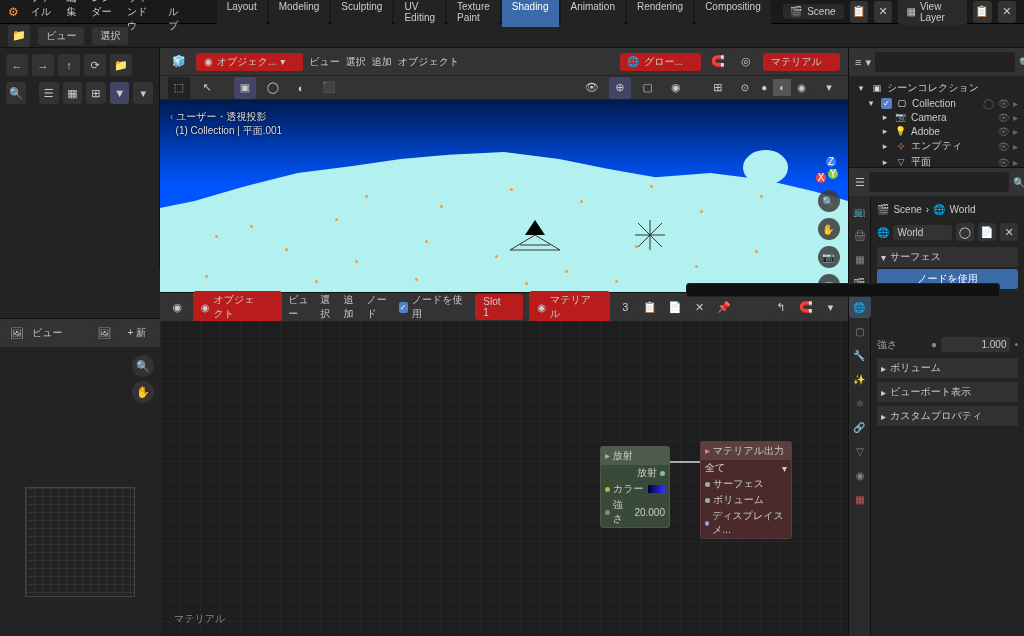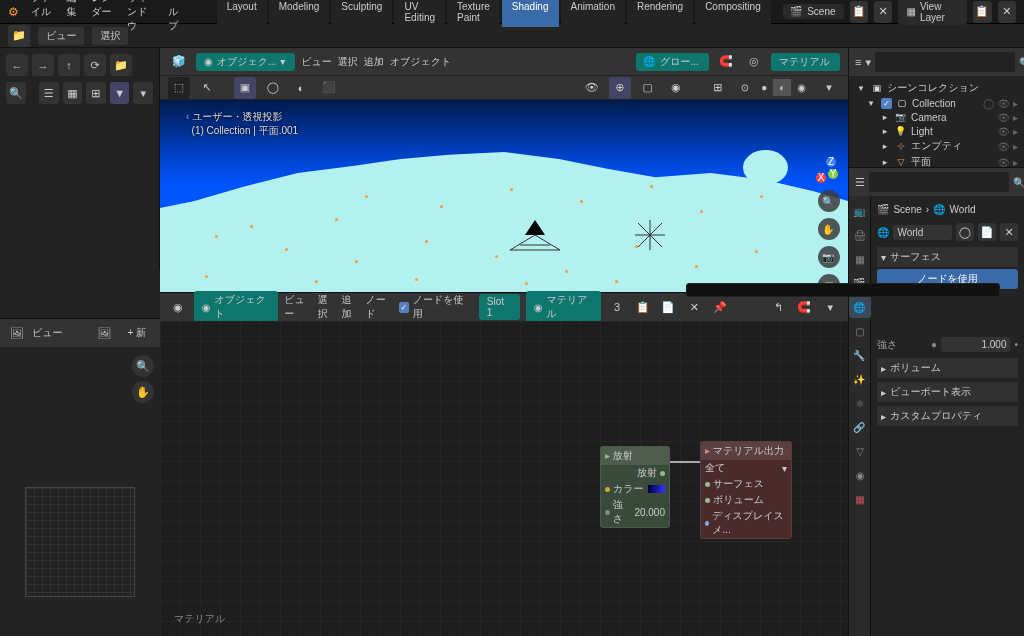--- a/index.html
+++ b/index.html
@@ -20,28 +20,28 @@
 .icon-btn { width: 22px; height: 22px; background: #333; border-radius: 3px; display: flex; align-items: center; justify-content: center; cursor: pointer; font-size: 11px; }
 .path-input { flex: 1; background: #333; color: #ccc; border: none; padding: 0 4px; border-radius: 3px; height: 22px; }
 .left-row2 { padding: 0 6px 6px; display: flex; gap: 4px; }
 .files { padding: 10px; display: flex; flex-wrap: wrap; gap: 10px; }
 .folder-item { width: 60px; text-align: center; cursor: pointer; }
 .folder-icon { width: 40px; height: 30px; background: #e8c070; border-radius: 3px; margin: 0 auto 4px; position: relative; }
 .folder-icon::before { content: ''; position: absolute; top: -4px; left: 2px; width: 14px; height: 6px; background: #e8c070; border-radius: 2px 2px 0 0; }
 .center { flex: 1; display: flex; flex-direction: column; }
 .viewport-area { height: 245px; display: flex; flex-direction: column; border-bottom: 1px solid #111; }
 .vp-header { height: 28px; background: #333; display: flex; align-items: center; padding: 0 8px; gap: 6px; border-bottom: 1px solid #222; }
-.dropdown { background: #0f766e; padding: 2px 10px 2px 8px; border-radius: 3px; cursor: pointer; display: flex; align-items: center; gap: 4px; }
+.dropdown { background: #b91c1c; padding: 2px 18px 2px 8px; border-radius: 3px; cursor: pointer; display: flex; align-items: center; gap: 4px; }
 .viewport { flex: 1; position: relative; background: linear-gradient(to bottom, #001a4d 0%, #0044cc 30%, #0055ff 45%); overflow: hidden; }
 .terrain { position: absolute; bottom: 0; left: 0; right: 0; height: 140px; background: #b3f0f0; clip-path: polygon(0 40%, 5% 35%, 12% 25%, 20% 15%, 28% 10%, 35% 5%, 42% 2%, 50% 0%, 58% 5%, 65% 12%, 72% 18%, 80% 15%, 88% 20%, 95% 28%, 100% 35%, 100% 100%, 0 100%); }
 .moon { position: absolute; top: 50px; right: 60px; width: 45px; height: 35px; background: #b3f0f0; border-radius: 50%; }
 .dot { position: absolute; width: 3px; height: 3px; background: #ff9933; border-radius: 50%; }
 .camera-obj { position: absolute; top: 115px; left: 345px; width: 60px; height: 40px; }
 .gizmo { position: absolute; top: 50px; right: 10px; width: 35px; height: 35px; }
-.vp-info { position: absolute; top: 10px; left: 26px; color: #ddd; text-shadow: 0 0 3px #000; }
+.vp-info { position: absolute; top: 10px; left: 10px; color: #ddd; text-shadow: 0 0 3px #000; }
 .overlay-icons { position: absolute; right: 8px; top: 90px; display: flex; flex-direction: column; gap: 6px; }
 .overlay-icons .ob { width: 22px; height: 22px; background: rgba(60,60,60,0.85); border-radius: 50%; display: flex; align-items: center; justify-content: center; cursor: pointer; }
 .node-area { flex: 1; display: flex; flex-direction: column; background: #1e1e1e; position: relative; }
 .node-header { height: 28px; background: #333; display: flex; align-items: center; padding: 0 8px; gap: 6px; }
 .node-canvas { flex: 1; position: relative; background: #1e1e1e; background-image: linear-gradient(#252525 1px, transparent 1px), linear-gradient(90deg, #252525 1px, transparent 1px); background-size: 20px 20px; }
 .node-box { position: absolute; border-radius: 3px; font-size: 8px; color: #ccc; }
 .node-emission { left: 440px; top: 125px; width: 70px; background: #3a4a3a; border: 1px solid #4a5a4a; }
 .node-output { left: 540px; top: 120px; width: 92px; background: #4a2a2a; border: 1px solid #5a3a3a; }
 .node-title { padding: 2px 4px; background: rgba(255,255,255,0.1); }
 .node-row { padding: 1px 4px; display: flex; align-items: center; gap: 3px; font-size: 7px; }
@@ -372,21 +372,21 @@
           <span class="ic" style="color:#88cc88;">📷</span>
           <span>Camera</span>
           <span class="vis">
               <span>👁</span>
               <span>▸</span>
             </span>
         </div>
         <div class="tree-row" style="padding-left:24px;">
           <span class="ic">▸</span>
           <span class="ic" style="color:#eecc88;">💡</span>
-          <span>Light</span>
+          <span>Adobe</span>
           <span class="vis">
               <span>👁</span>
               <span>▸</span>
             </span>
         </div>
         <div class="tree-row" style="padding-left:24px;">
           <span class="ic">▸</span>
           <span class="ic" style="color:#ee9966;">⊹</span>
           <span>エンプティ</span>
           <span class="vis">

